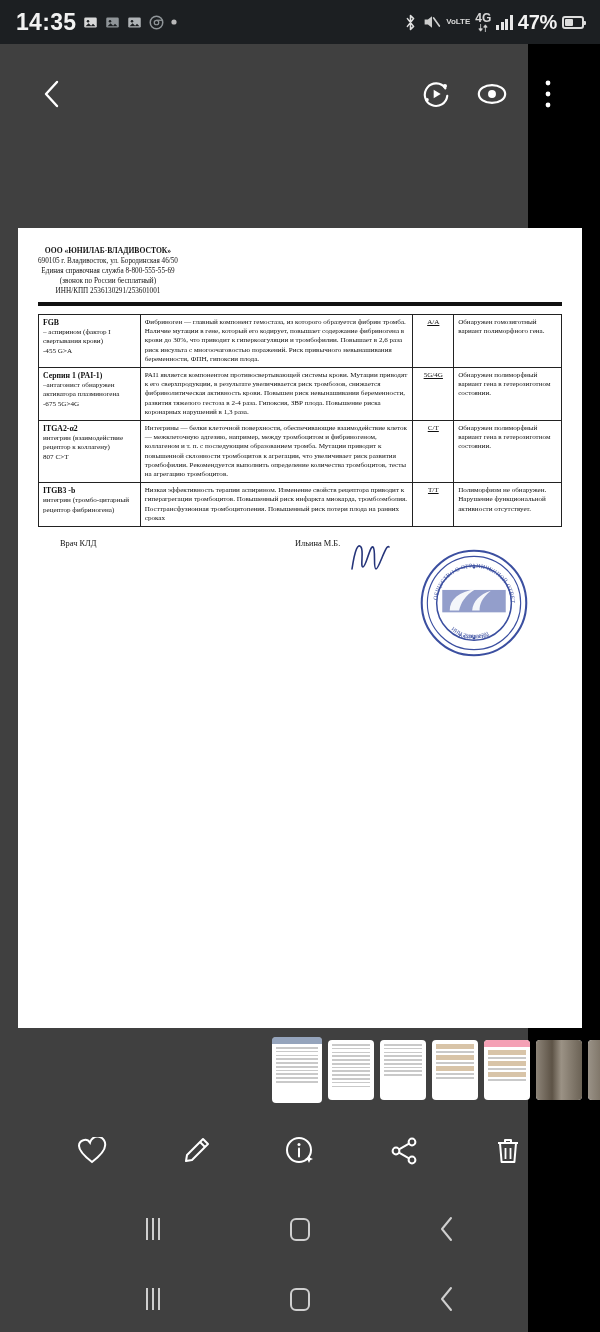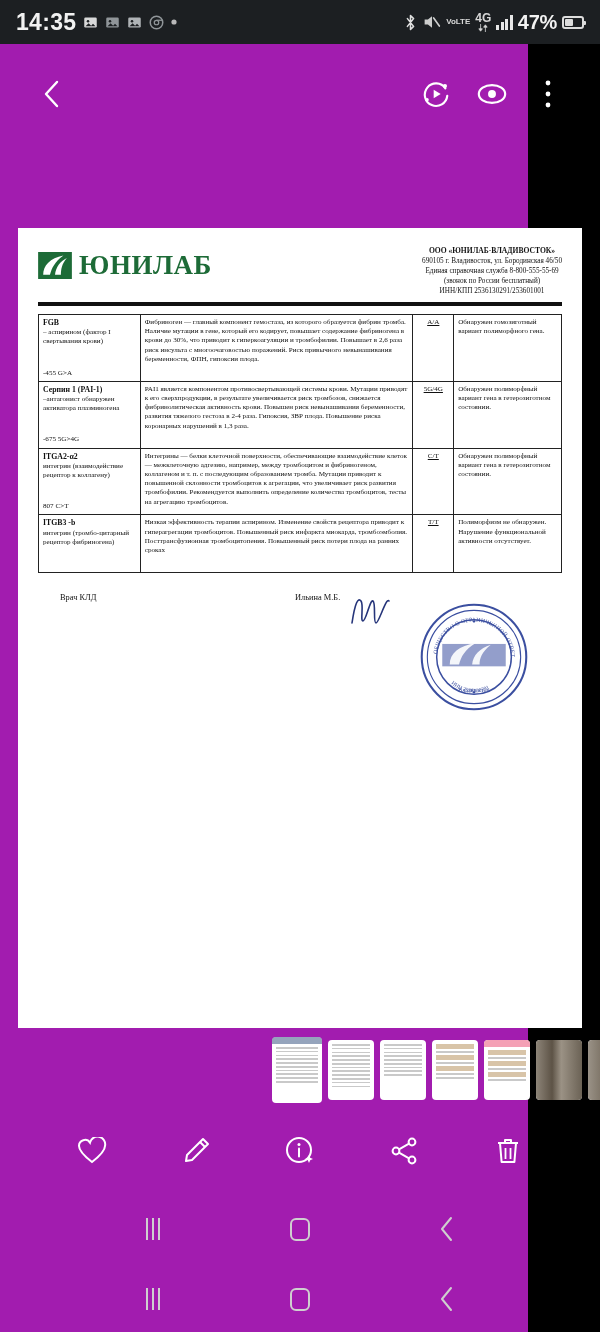--- a/index.html
+++ b/index.html
@@ -2,21 +2,21 @@
 <html><head>
 <meta charset="utf-8">
 <style>
   * { box-sizing: border-box; margin: 0; padding: 0; }
   html, body {
     width: 600px; height: 1332px;
     background: #000;
     font-family: "Liberation Sans", sans-serif;
     overflow: hidden;
   }
-  .phone { position: relative; width: 528px; height: 1332px; background: #a21caf; }
+  .phone { position: relative; width: 528px; height: 1332px; background: #404040; }
 
   
   .statusbar {
     position: absolute; top: 0; left: 0; width: 600px; height: 44px;
     background: #1c1f22; color: #fff;
     display: flex; align-items: center; justify-content: space-between;
     padding: 0 16px;
   }
   .sb-left { display: flex; align-items: center; gap: 7px; }
   .sb-clock { font-size: 23px; font-weight: 600; letter-spacing: .3px; color: #f2f2f2; }
@@ -60,23 +60,23 @@
   .rule { height: 4px; background: #111; margin: 6px 0 8px 0; }
 
   table.genes { width: 100%; border-collapse: collapse; table-layout: fixed; font-family: "Liberation Serif", serif; }
   table.genes td { border: 1px solid #222; vertical-align: top; padding: 3px 4px; font-size: 7.1px; line-height: 9.2px; color: #111; }
   td.c-gene { width: 100px; }
   td.c-desc { width: 268px; }
   td.c-res  { width: 40px; text-align: center; padding-top: 10px; text-decoration: underline; }
   td.c-int  { width: 106px; padding-top: 10px; }
   .gname { font-weight: 700; font-size: 7.8px; }
   .gsub { display: block; }
-  .gpos { display: block; margin-top: 22px; }
-
-  .sig-row { display: flex; align-items: flex-start; margin-top: 20px; padding: 0 22px; font-family: "Liberation Serif", serif; font-size: 8.4px; color: #111; position: relative; }
+  .gpos { display: block; margin-top: 0; }
+
+  .sig-row { display: flex; align-items: flex-start; margin-top: 12px; padding: 0 22px; font-family: "Liberation Serif", serif; font-size: 8.4px; color: #111; position: relative; }
   .sig-row .lbl { width: 235px; }
   .sign-cursive { font-family: "Liberation Serif", serif; font-style: italic; color: #26357a; font-size: 17px; }
 
   .stamp { position: absolute; left: 380px; top: 8px; width: 112px; height: 112px; }
 
   .foot-row { position: absolute; left: 20px; right: 20px; bottom: 22px; display: flex; align-items: center; font-family: "Liberation Serif", serif; font-size: 8.4px; color: #111; }
   .foot-row .f-lbl { width: 148px; }
   .foot-row .f-sig { flex: 1; }
   .foot-row .f-name { width: 120px; text-align: left; }
   .badge-t { width: 34px; height: 34px; border-radius: 50%; background: #8e8e8e; display: flex; align-items: center; justify-content: center; position: relative; }
@@ -206,28 +206,20 @@
           <circle cx="4" cy="15" r="2.4" fill="#fff"></circle>
           <circle cx="4" cy="26" r="2.4" fill="#fff"></circle>
         </svg>
     </div>
   </div>
 
   <div class="doc">
     <div class="doc-inner">
 
       <div class="doc-head">
-        <div class="logo">
-          <svg class="logo-mark" viewBox="0 0 40 32">
-            <rect x="0" y="0" width="40" height="32" fill="#1d6b37"></rect>
-            <path d="M6 27C6 16 14 7 30 4C20 11 16 19 14 27z" fill="#ffffff"></path>
-            <path d="M20 27C21 18 26 11 34 7C28 14 27 21 27 27z" fill="#ffffff"></path>
-          </svg>
-          <span class="logo-text">ЮНИЛАБ</span>
-        </div>
         <div class="org">
           <div class="org-name">ООО «ЮНИЛАБ-ВЛАДИВОСТОК»</div>
           <div>690105 г. Владивосток, ул. Бородинская 46/50</div>
           <div>Единая справочная служба 8-800-555-55-69</div>
           <div>(звонок по России бесплатный)</div>
           <div>ИНН/КПП 2536130291/253601001</div>
         </div>
       </div>
 
       <div class="rule"></div>

